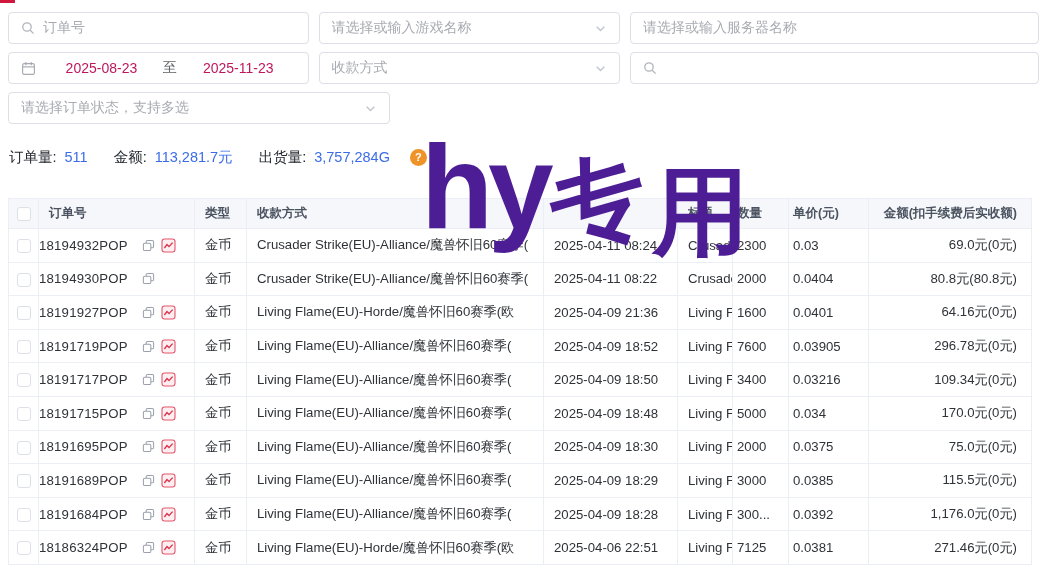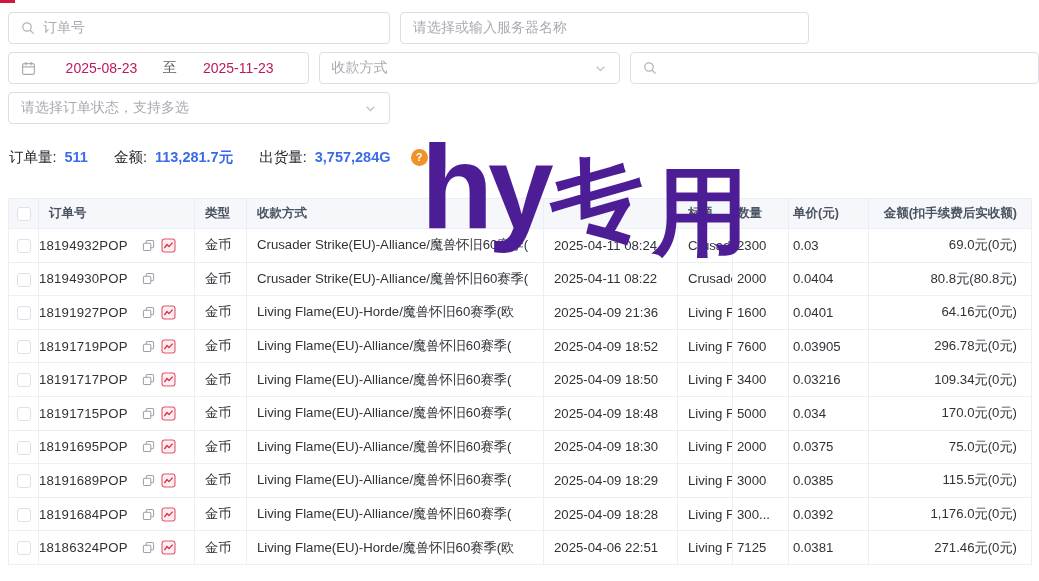--- a/index.html
+++ b/index.html
@@ -16,21 +16,21 @@
   .w1 { width: 382px; } .w2 { width: 383px; } .w3 { width: 409px; flex: none; }
   .input .ph { flex: 1; white-space: nowrap; overflow: hidden; }
   .input .lead-icon { margin-right: 8px; flex: none; display: flex; }
   .input .chev { margin-left: auto; flex: none; display: flex; }
   .date-input .dval { color: #be185d; flex: 1; text-align: center; }
   .date-input .dsep { color: #606266; flex: none; padding: 0 4px; }
 
   
   .summary { display: flex; align-items: center; margin: 23px 0 0 9px; font-size: 14.5px; color: #23272e; height: 20px; }
   .summary .lbl { margin-right: 8px; }
-  .summary .val { color: #3b6ce8; font-weight: 700; margin-right: 26px; }
+  .summary .val { color: #3b6ce8; font-weight: 400; margin-right: 26px; }
   .help-badge { width: 17px; height: 17px; border-radius: 50%; background: #ef9227; color: #fff;
     font-size: 11px; font-weight: 700; display: flex; align-items: center; justify-content: center; margin-left: -6px; }
 
   
   .watermark { position: absolute; left: 421px; top: 128px; z-index: 40; pointer-events: none;
     display: flex; align-items: flex-start; color: #4c1d95; font-weight: 900; line-height: 1; }
   .wm-hy   { font-size: 118px; letter-spacing: -5px; display: inline-block; }
   .wm-zhuan{ font-size: 96px;  display: inline-block; transform: rotate(-16deg); margin: 26px 0 0 2px; }
   .wm-yong { font-size: 96px;  display: inline-block; margin: 36px 0 0 6px; }
 
@@ -61,20 +61,28 @@
 <div class="filters">
   <div class="frow">
     <div class="input w1">
       <span class="lead-icon">
         <svg width="14" height="14" viewBox="0 0 14 14">
             <circle cx="6" cy="6" r="4.2" fill="none" stroke="#b0b4bc" stroke-width="1.3"></circle>
             <line x1="9.2" y1="9.2" x2="12.6" y2="12.6" stroke="#b0b4bc" stroke-width="1.3"></line>
           </svg>
       </span>
       <span class="ph">订单号</span>
+    </div>
+    <div class="input w2">
+      <span class="ph">请选择或输入游戏名称</span>
+      <span class="chev">
+        <svg width="13" height="13" viewBox="0 0 12 12">
+            <polyline points="2.5,4.3 6,7.8 9.5,4.3" fill="none" stroke="#c0c4cc" stroke-width="1.3"></polyline>
+          </svg>
+      </span>
     </div>
     <div class="input w3">
       <span class="ph">请选择或输入服务器名称</span>
     </div>
   </div>
   <div class="frow">
     <div class="input w1 date-input">
       <span class="lead-icon">
         <svg width="15" height="15" viewBox="0 0 14 14">
             <rect x="1.5" y="2.5" width="11" height="10" rx="1.5" fill="none" stroke="#a8abb2" stroke-width="1.1"></rect>

